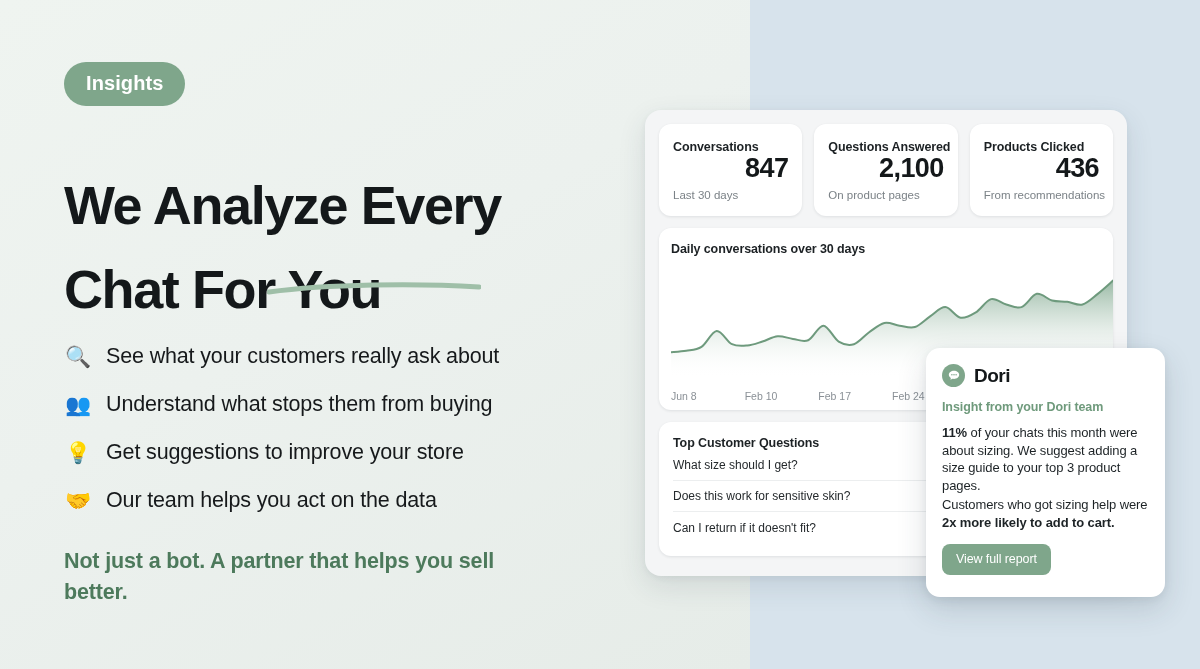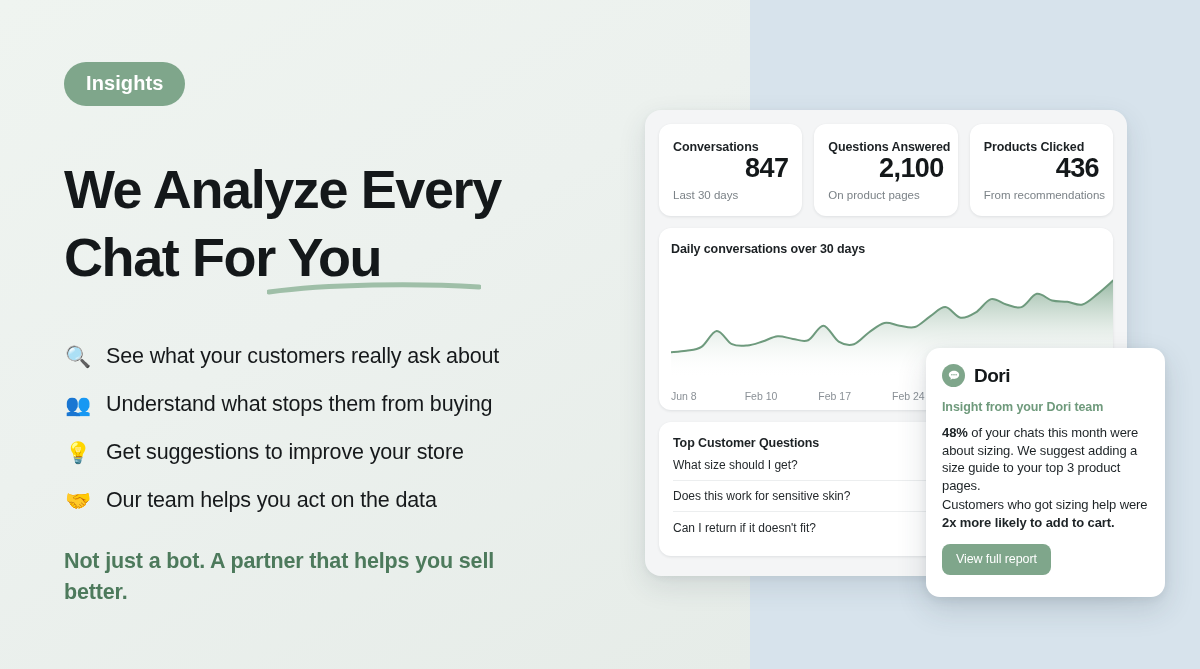--- a/index.html
+++ b/index.html
@@ -56,21 +56,21 @@
   .headline {
     position: absolute;
     left: 0; top: 155px;
     width: 560px;
     font-size: 54px;
     line-height: 68px;
     font-weight: bold;
     letter-spacing: -1.4px;
     color: #14181a;
   }
-  .headline .line { display: block; white-space: nowrap; }
+  .headline .line { display: block; white-space: nowrap; margin-top: 16px; }
 
   .swoosh {
     position: absolute;
     left: 203px; top: 281px;
     width: 214px; height: 14px;
   }
 
   .feature-list {
     position: absolute;
     left: 0; top: 332px;
@@ -393,20 +393,20 @@
           <circle cx="8" cy="6.7" r=".85" fill="#7fa68b"></circle>
           <circle cx="10.4" cy="6.7" r=".85" fill="#7fa68b"></circle>
         </svg>
       </span>
       <span class="dori-name">Dori</span>
     </div>
 
     <div class="dori-sub">Insight from your Dori team</div>
 
     <div class="dori-body">
-      <p><b>48%</b><span> of your chats this month were about sizing. We suggest adding a size guide to your top 3 product pages.</span></p>
+      <p><b>11%</b><span> of your chats this month were about sizing. We suggest adding a size guide to your top 3 product pages.</span></p>
       <p class="dori-p2"><span>Customers who got sizing help were </span><b>2x more likely to add to cart.</b></p>
     </div>
 
     <button class="dori-btn">View full report</button>
   </div>
 
 </div>
 
 </body></html>

